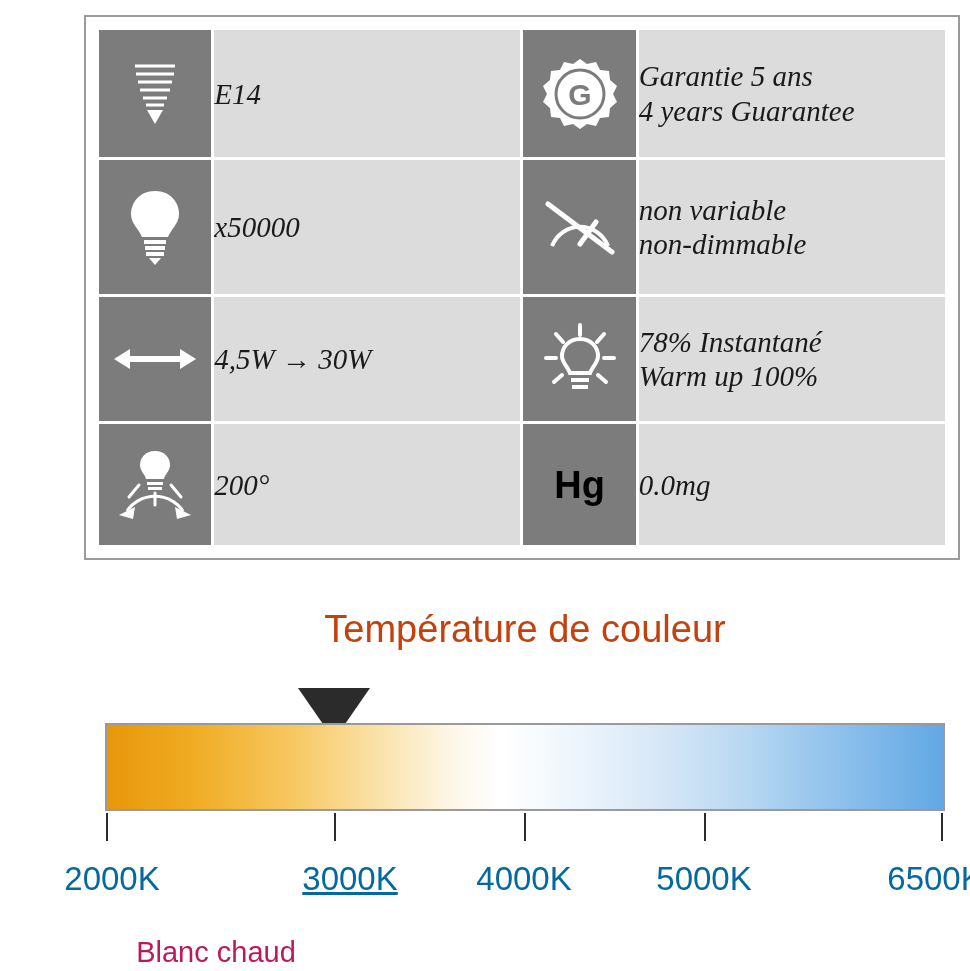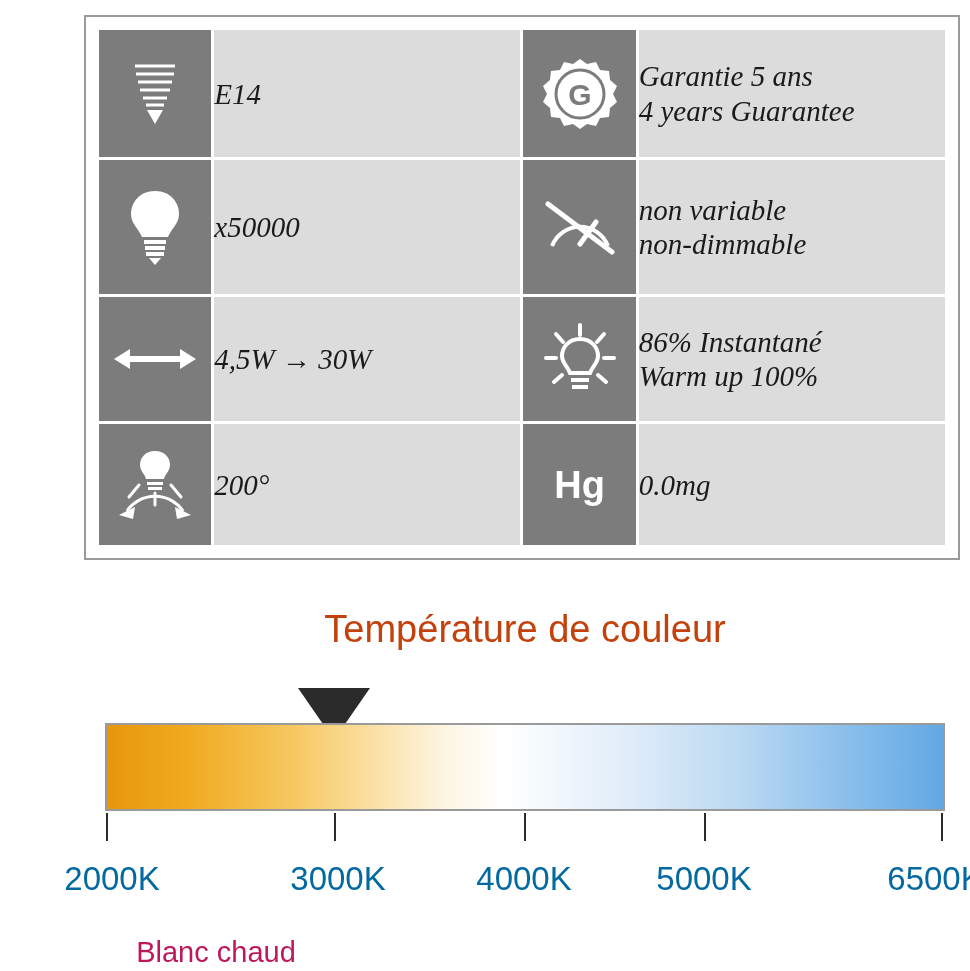--- a/index.html
+++ b/index.html
@@ -44,21 +44,21 @@
     line-height: 1.18;
   }
   .text-cell .line2 { display: block; }
   .col-left-text { width: 300px; }
   .col-right-text { width: 300px; }
   .icon-svg { display: block; margin: 0 auto; }
   .hg-text {
     font-family: "Liberation Sans", sans-serif;
     font-weight: bold;
     font-size: 38px;
-    color: #ffffff;
+    color: #000000;
     font-style: normal;
     line-height: 1;
   }
   .g-text {
     font-family: "Liberation Sans", sans-serif;
     font-weight: bold;
     font-size: 30px;
     fill: #7c7c7c;
   }
 
@@ -206,21 +206,21 @@
                 <path d="M73 36 H63"></path>
                 <path d="M13 60 L21 53"></path>
                 <path d="M65 60 L57 53"></path>
               </g>
               <path d="M39 17 C27 17 21 26 21 34 C21 41 27 45 29 51 L49 51 C51 45 57 41 57 34 C57 26 51 17 39 17 Z" fill="none" stroke="#ffffff" stroke-width="4"></path>
               <rect x="30" y="56" width="18" height="4" fill="#ffffff"></rect>
               <rect x="31" y="63" width="16" height="4" fill="#ffffff"></rect>
             </svg>
           </td>
           <td class="text-cell">
-            <span>86% Instantané</span>
+            <span>78% Instantané</span>
             <span class="line2">Warm up 100%</span>
           </td>
         </tr>
 
         <tr>
           <td class="icon-cell">
             <svg class="icon-svg" width="80" height="72" viewBox="0 0 80 72" aria-hidden="true">
               <path d="M40 2 C30 2 25 9 25 16 C25 22 30 25 31 30 L49 30 C50 25 55 22 55 16 C55 9 50 2 40 2 Z" fill="#ffffff"></path>
               <rect x="32" y="33" width="16" height="3" fill="#ffffff"></rect>
               <rect x="33" y="38" width="14" height="3" fill="#ffffff"></rect>
@@ -255,20 +255,20 @@
 
   <div class="ct-bar"></div>
 
   <div class="tick" style="left:66px;"></div>
   <div class="tick" style="left:294px;"></div>
   <div class="tick" style="left:484px;"></div>
   <div class="tick" style="left:664px;"></div>
   <div class="tick" style="left:901px;"></div>
 
   <div class="tick-label" style="left:72px;">2000K</div>
-  <div class="tick-label" style="left:298px;">3000K</div>
+  <div class="tick-label" style="left:310px;text-decoration:underline;">3000K</div>
   <div class="tick-label" style="left:484px;">4000K</div>
   <div class="tick-label" style="left:664px;">5000K</div>
   <div class="tick-label" style="left:895px;">6500K</div>
 
   <div class="zone-label" style="left:176px;">Blanc chaud</div>
 
 </div>
 
 </body></html>

